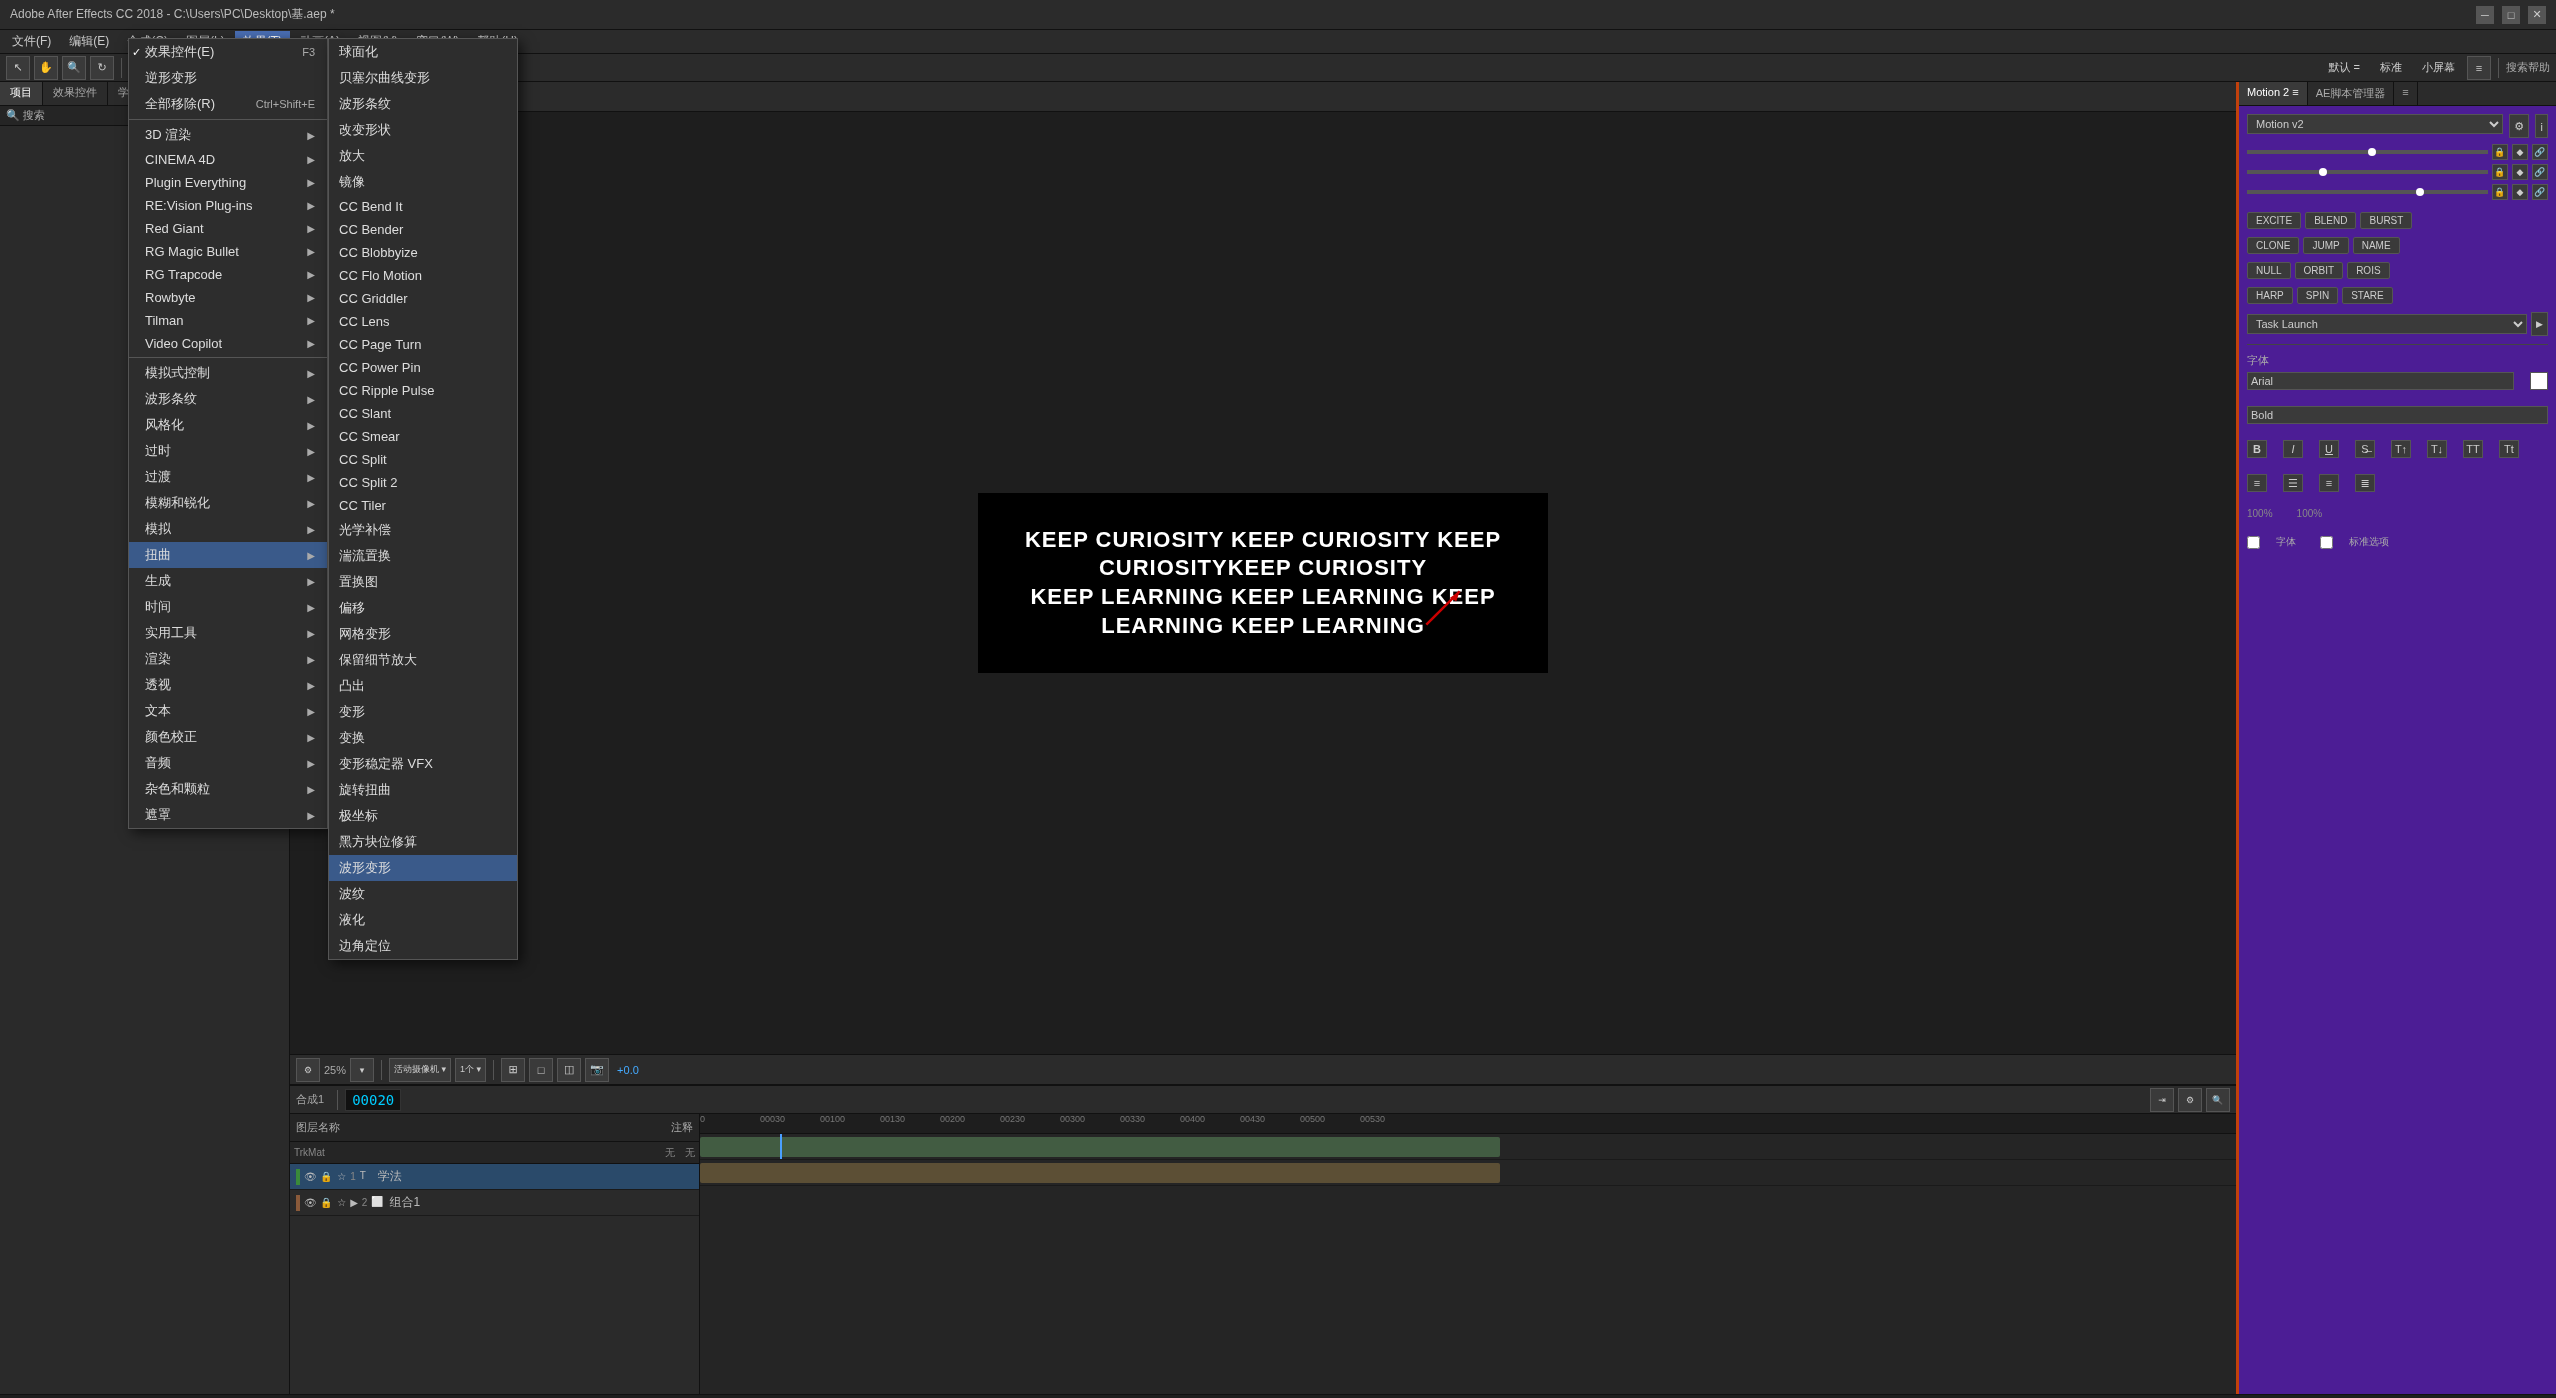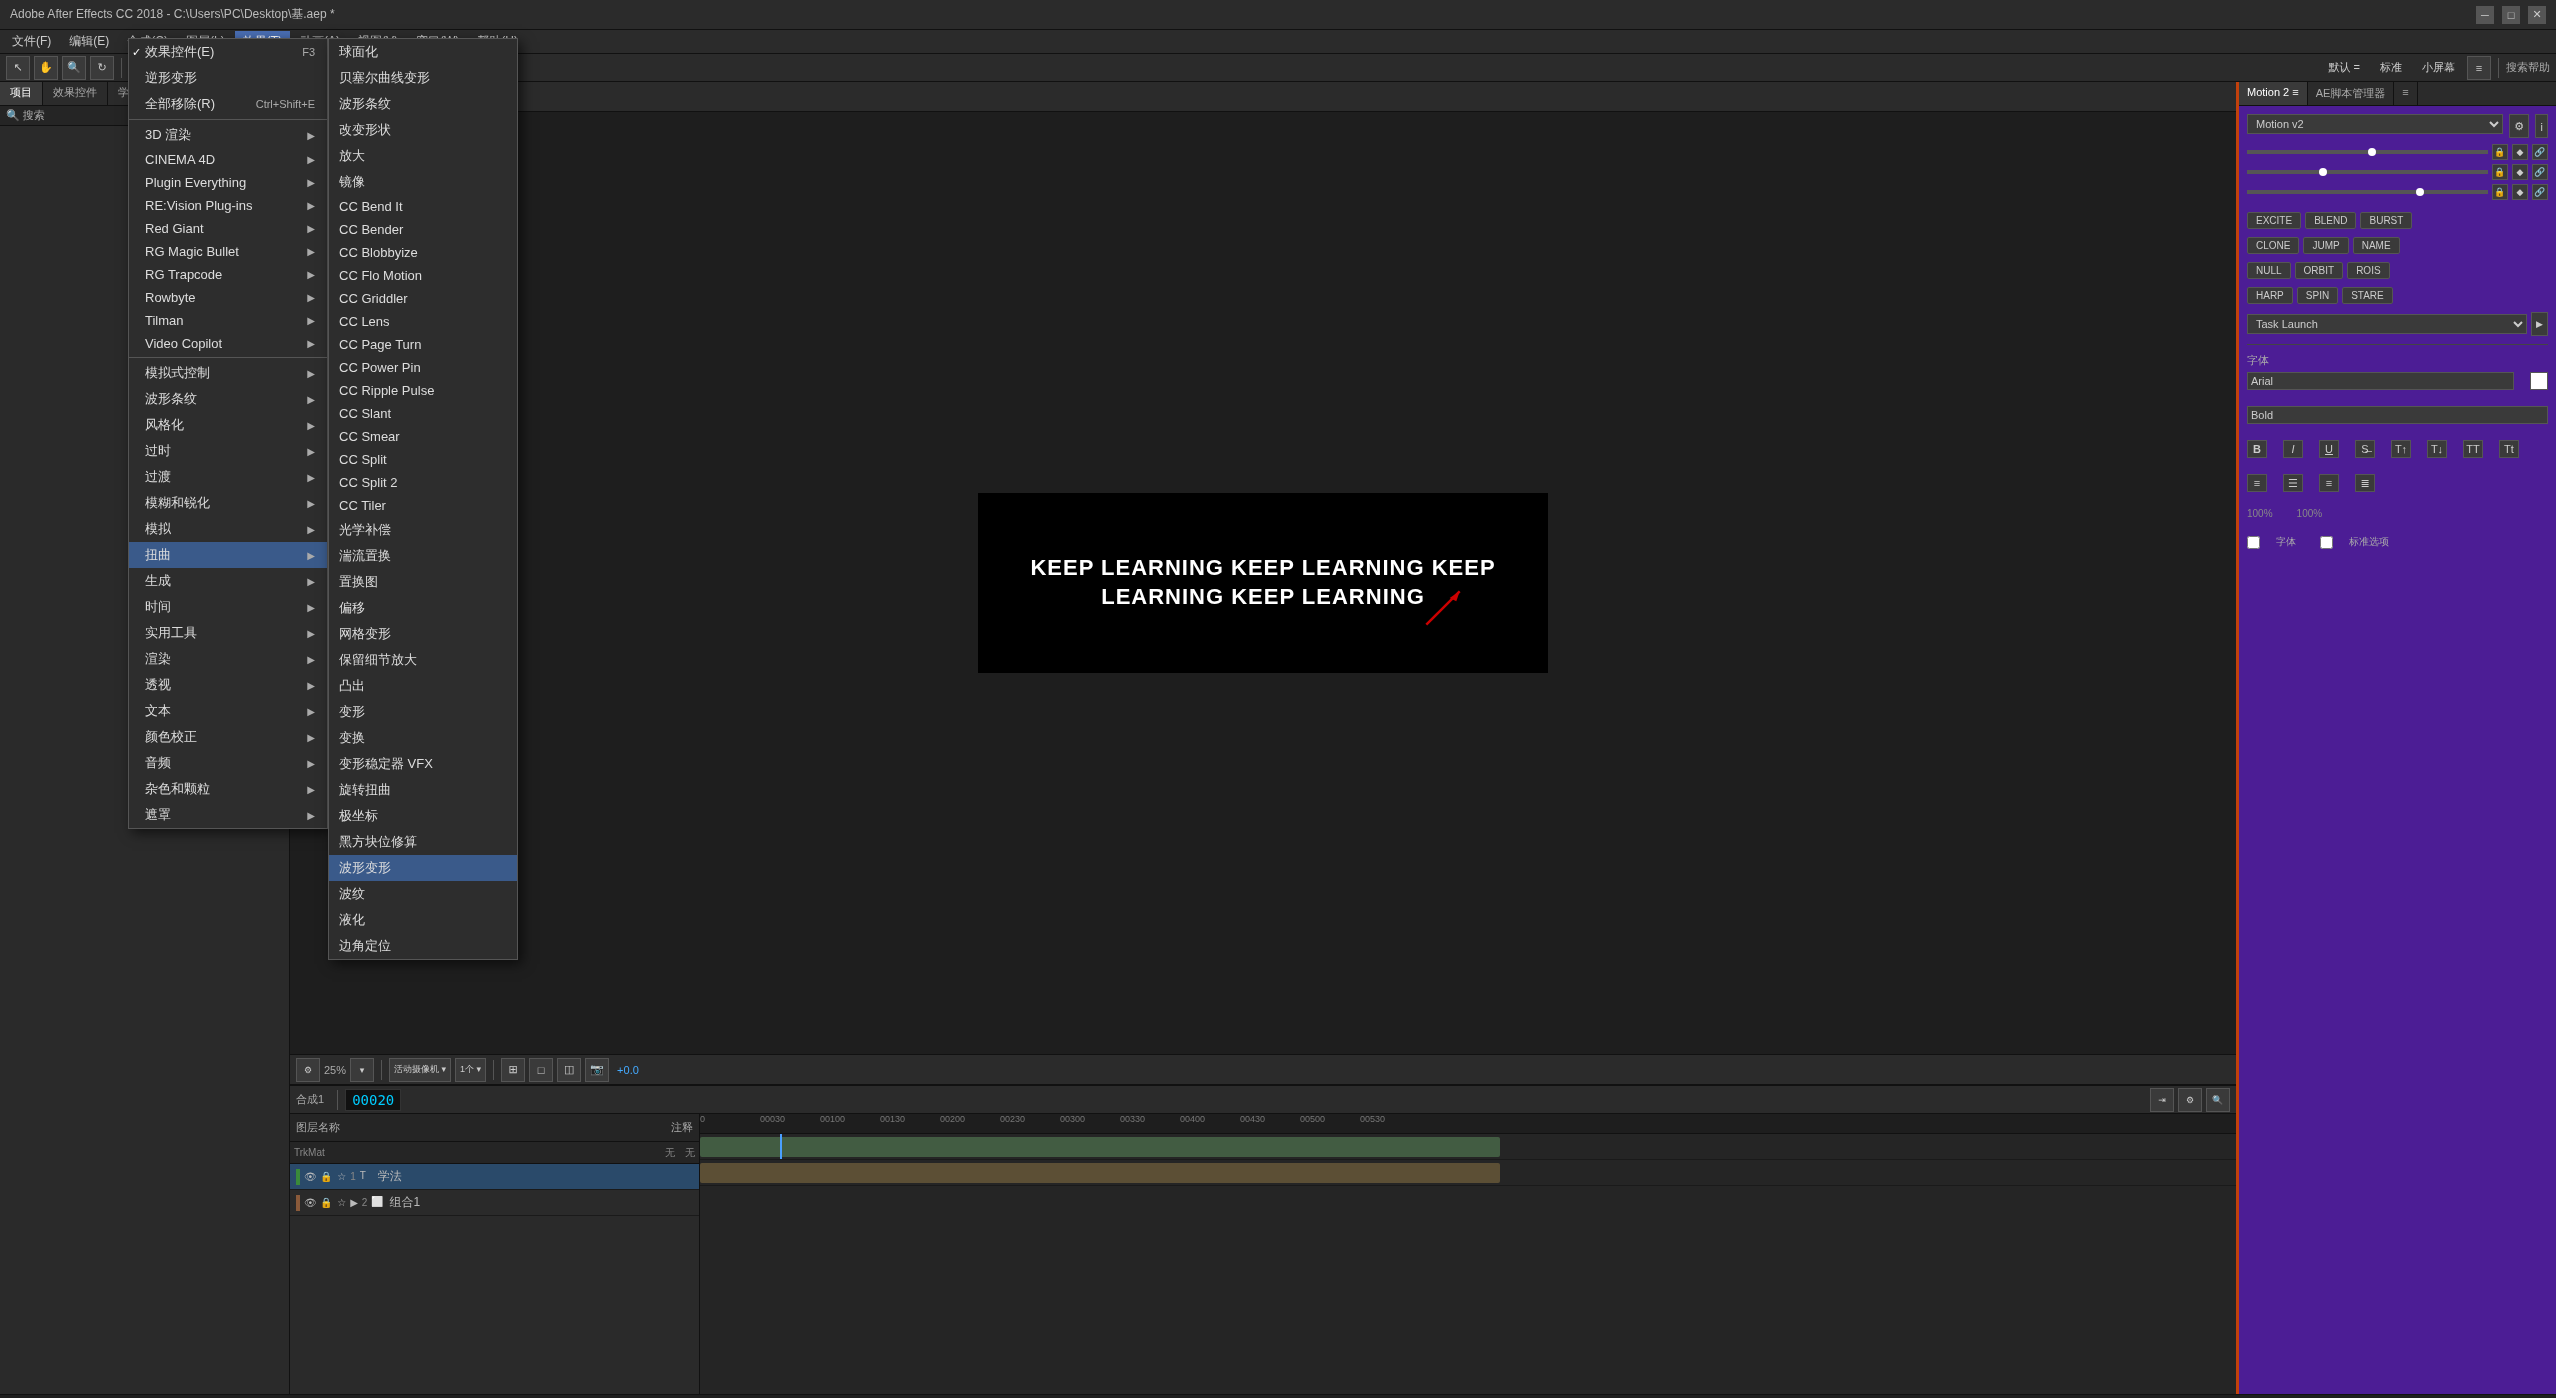--- a/index.html
+++ b/index.html
@@ -650,20 +650,21 @@
       <button class="toolbar-btn" style="font-size:10px; width:auto; padding:0 6px;">合成1</button>
       <div class="toolbar-separator"></div>
       <button class="toolbar-btn" style="font-size:10px;">对齐</button>
       <button class="toolbar-btn">⊞</button>
       <button class="toolbar-btn">⊟</button>
     </div>
 
     <div id="viewport">
       <div id="canvas-preview">
         <div id="canvas-text">
+          <div>KEEP CURIOSITY KEEP CURIOSITY KEEP CURIOSITYKEEP CURIOSITY</div>
           <div>KEEP LEARNING KEEP LEARNING KEEP LEARNING KEEP LEARNING</div>
         </div>
 
         <svg id="red-arrow" viewBox="0 0 60 60">
           <line x1="10" y1="50" x2="50" y2="10" stroke="#cc0000" stroke-width="3"></line>
           <polygon points="50,10 38,18 46,22" fill="#cc0000"></polygon>
         </svg>
       </div>
     </div>
 

